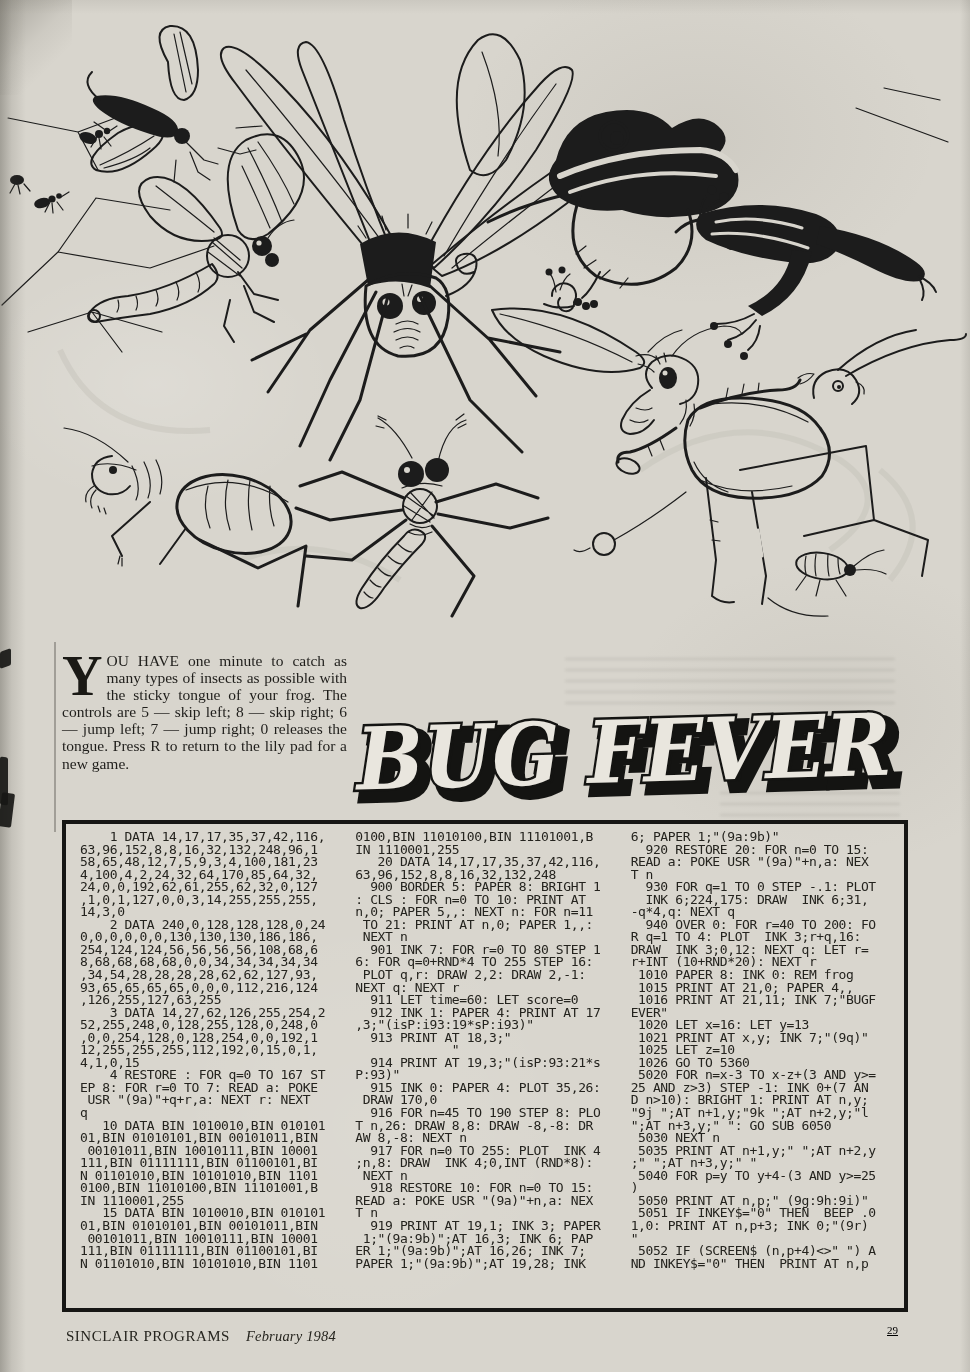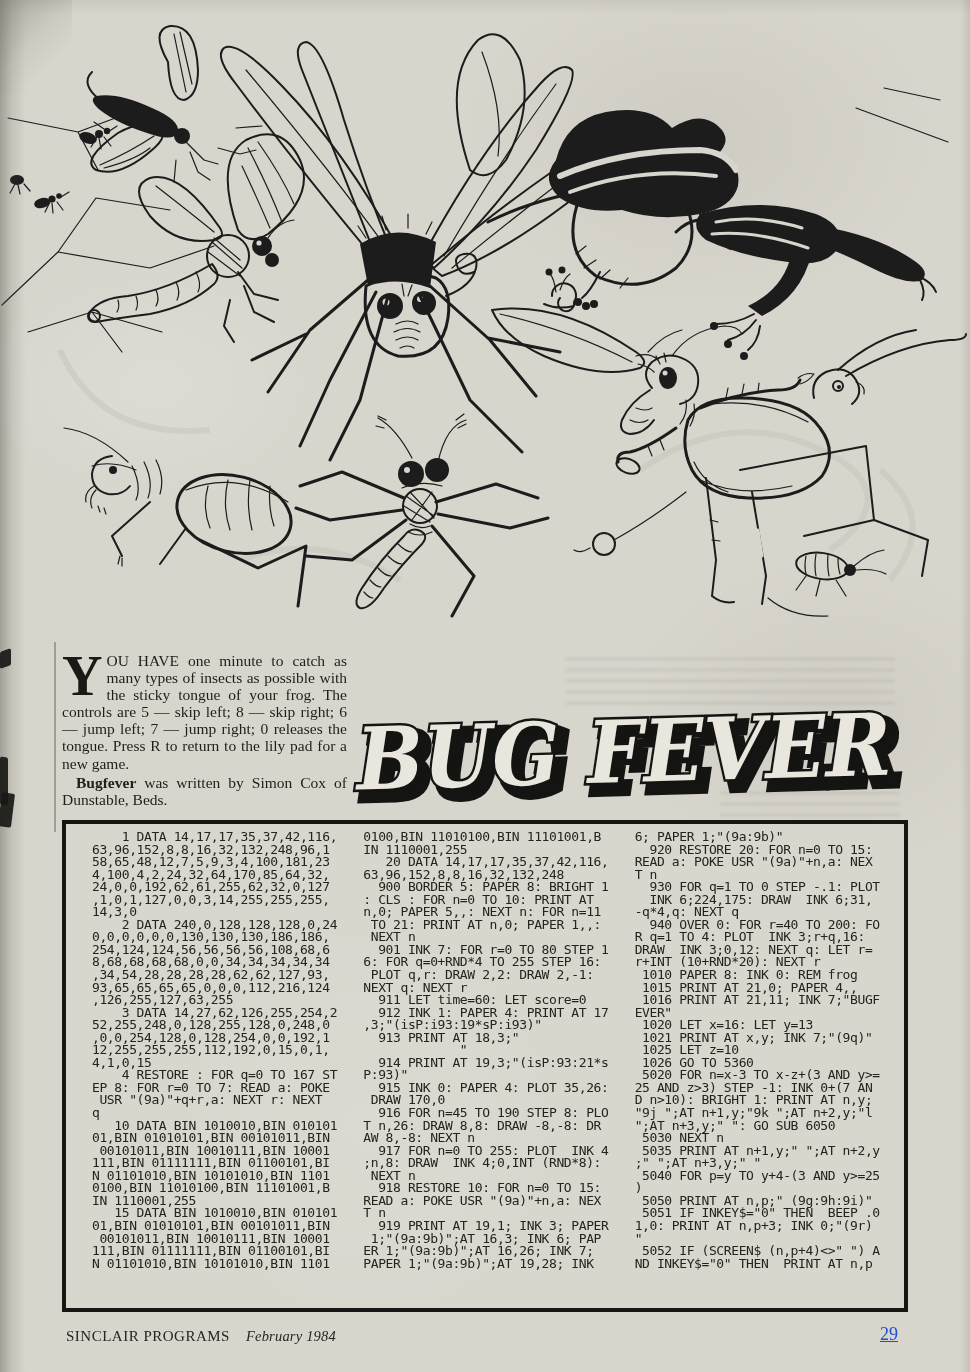--- a/index.html
+++ b/index.html
@@ -46,32 +46,32 @@
                 fill:#141412;stroke:#141412;stroke-width:12;}
   .title-main{font-family:"DejaVu Serif",serif;font-style:italic;font-weight:bold;font-size:86px;
               fill:#e9e6de;stroke:#141412;stroke-width:5;paint-order:stroke;}
   .bleed{position:absolute;pointer-events:none;filter:blur(1.5px);opacity:.16;
          background:repeating-linear-gradient(180deg,#6a675f 0 2px,transparent 2px 11px);}
   .bleed1{left:565px;top:658px;width:330px;height:52px;}
   .bleed2{left:720px;top:792px;width:180px;height:30px;}
 
   
   .listing{position:absolute;left:62px;top:820px;width:846px;height:492px;border:4px solid #161614;
-           box-sizing:border-box;display:flex;gap:0;padding:7px 6px 4px 26px;overflow:hidden;
+           box-sizing:border-box;display:flex;gap:0;padding:7px 6px 4px 14px;overflow:hidden;
            background:rgba(221,218,210,.35);}
   .listing pre{margin:0;flex:1 1 0;font-family:"DejaVu Sans Mono",monospace;font-size:13px;
                line-height:12.55px;color:#24231e;white-space:pre;overflow:hidden;
                letter-spacing:-0.4px;}
   .listing pre + pre{margin-left:8px;}
 
   
   .footer{position:absolute;left:66px;top:1328px;font-size:15px;color:#26251f;letter-spacing:.5px;}
   .footer .mag{font-family:"Liberation Serif",serif;margin-top:33px;}
   .footer .date{font-style:italic;letter-spacing:.2px;margin-left:16px;font-size:14.5px;}
-  .page-num{position:absolute;right:72px;top:1324px;font-size:18px;color:#1d4ed8;text-decoration:underline;}
+  .page-num{position:absolute;right:72px;top:1324px;font-size:11px;color:#000000;text-decoration:underline;}
 </style>
 </head>
 <body>
 
 <div class="page">
   <div class="mottle"></div>
 
   <svg class="illo" viewBox="0 0 970 650">
     <g>
       <path class="swirl" d="M640,470 q100,-70 200,-10 q60,40 -10,90"></path>
@@ -251,21 +251,20 @@
   <div class="corner-curl"></div>
   <div class="binding-mark bm1"></div>
   <div class="binding-mark bm2"></div>
   <div class="binding-mark bm3"></div>
   <div class="crease"></div>
   <div class="bleed bleed1"></div>
   <div class="bleed bleed2"></div>
 
   <div class="intro">
     <span class="dropcap">Y</span><span>OU HAVE one minute to catch as many types of insects as possible with the sticky tongue of your frog. The controls are 5 — skip left; 8 — skip right; 6 — jump left; 7 — jump right; 0 releases the tongue. Press R to return to the lily pad for a new game.</span>
-    <div class="byline"><b>Bugfever</b><span> was written by Simon Cox of Dunstable, Beds.</span></div>
   </div>
 
   <div class="title-wrap">
     <svg width="566" height="128" viewBox="0 0 566 128">
       <text class="title-shadow" x="287" y="92" text-anchor="middle" textLength="535" lengthAdjust="spacingAndGlyphs">BUG FEVER</text>
       <text class="title-main" x="279" y="84" text-anchor="middle" textLength="535" lengthAdjust="spacingAndGlyphs">BUG FEVER</text>
     </svg>
   </div>
 
   <div class="listing">

